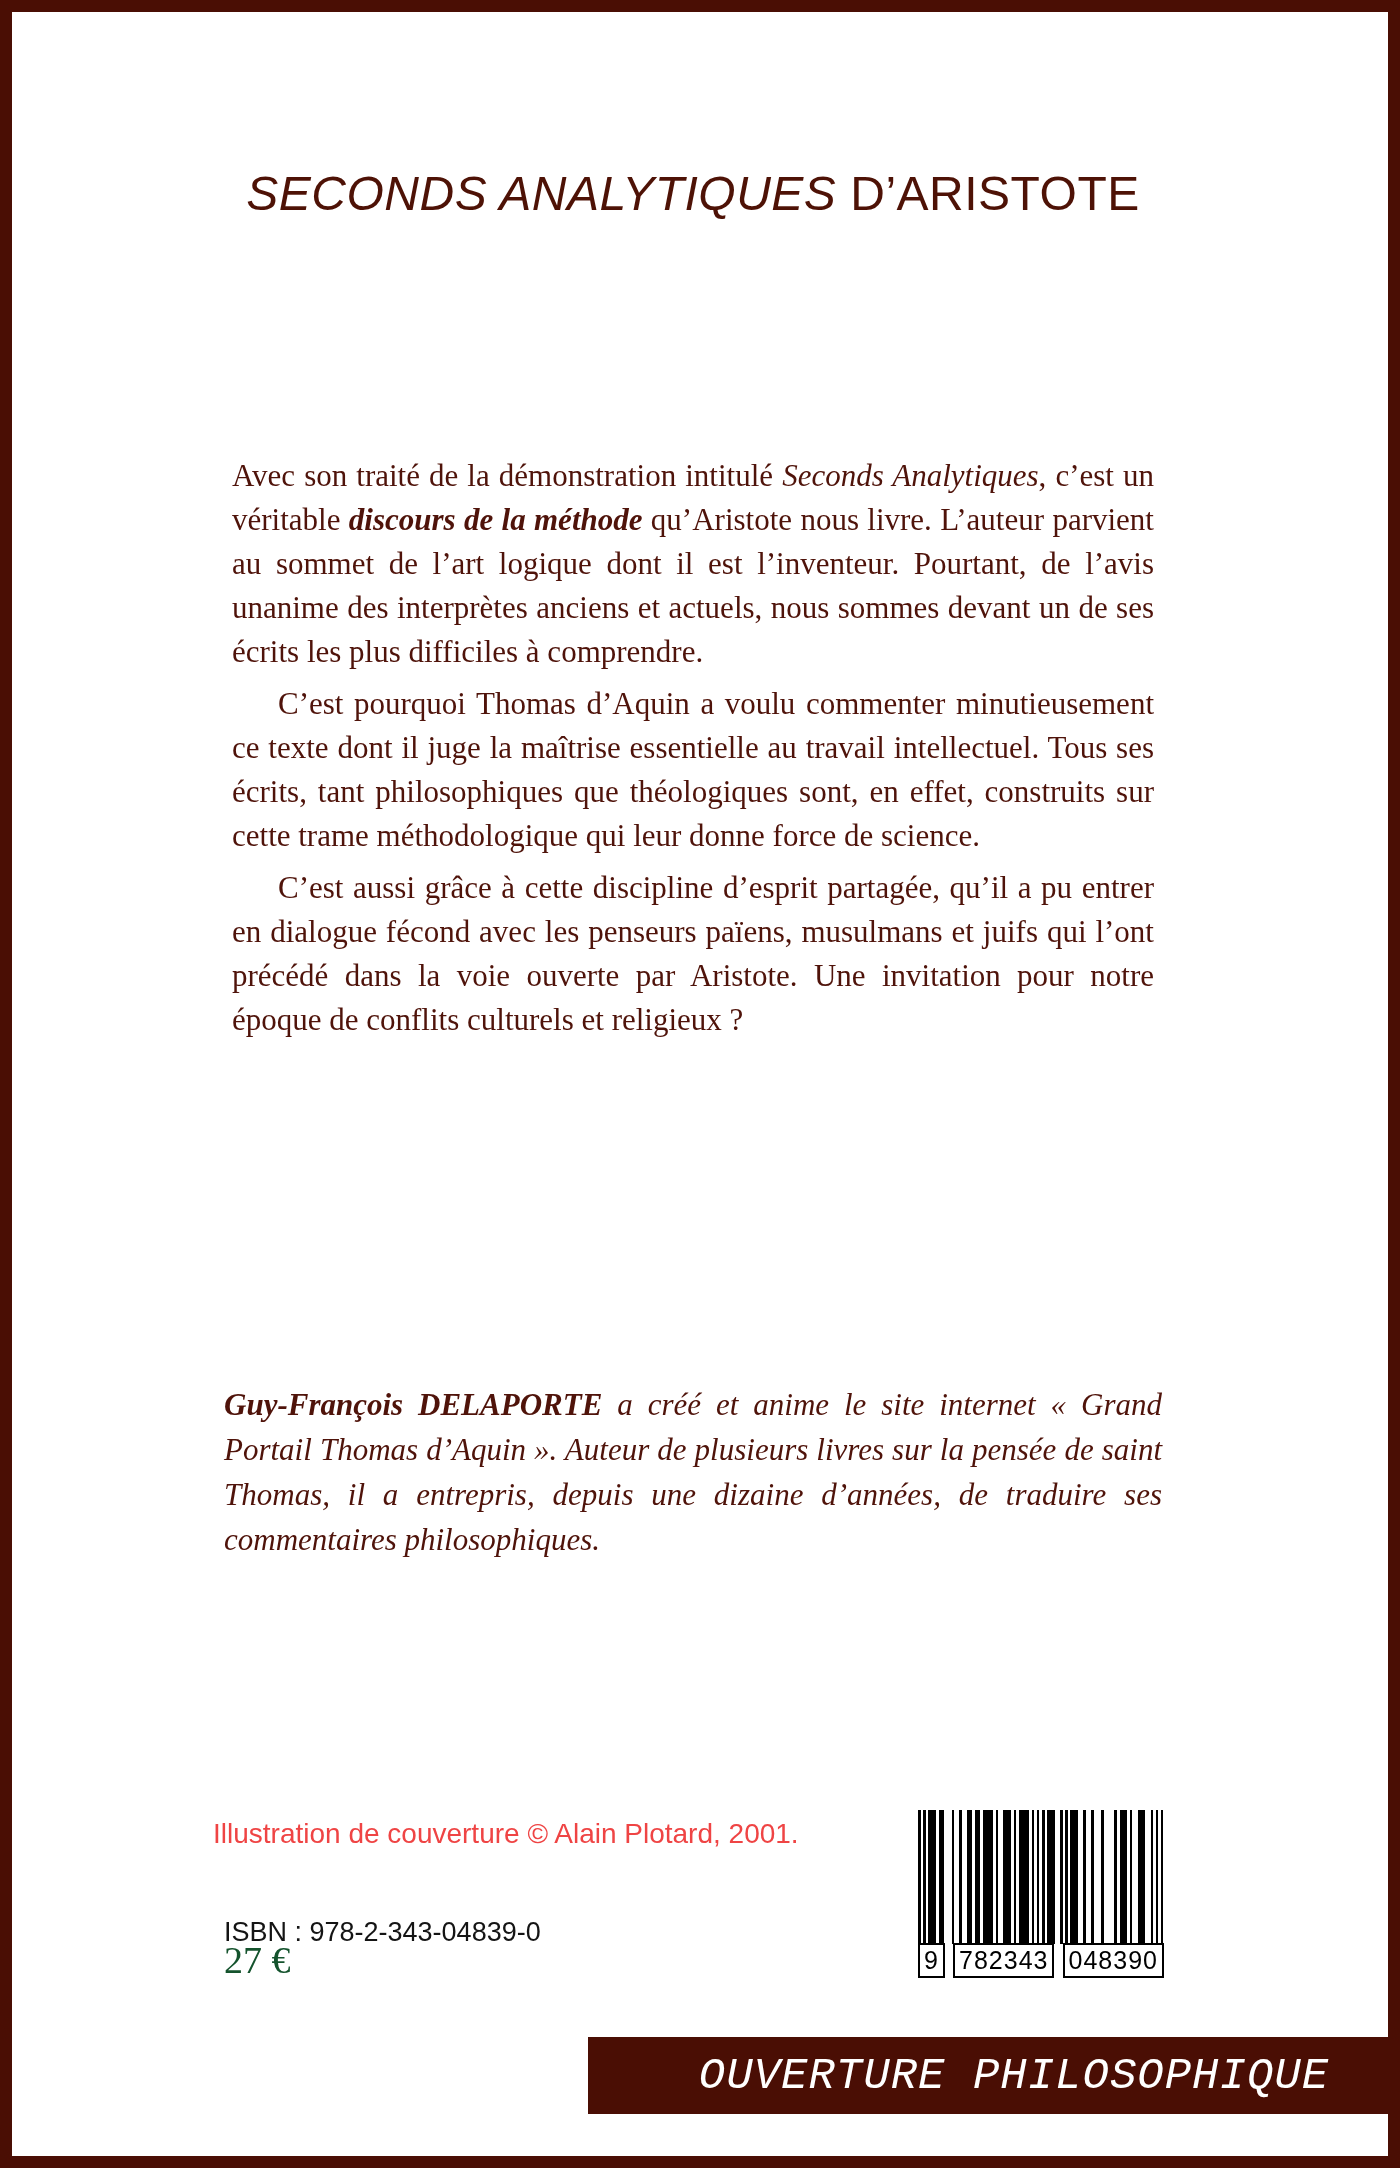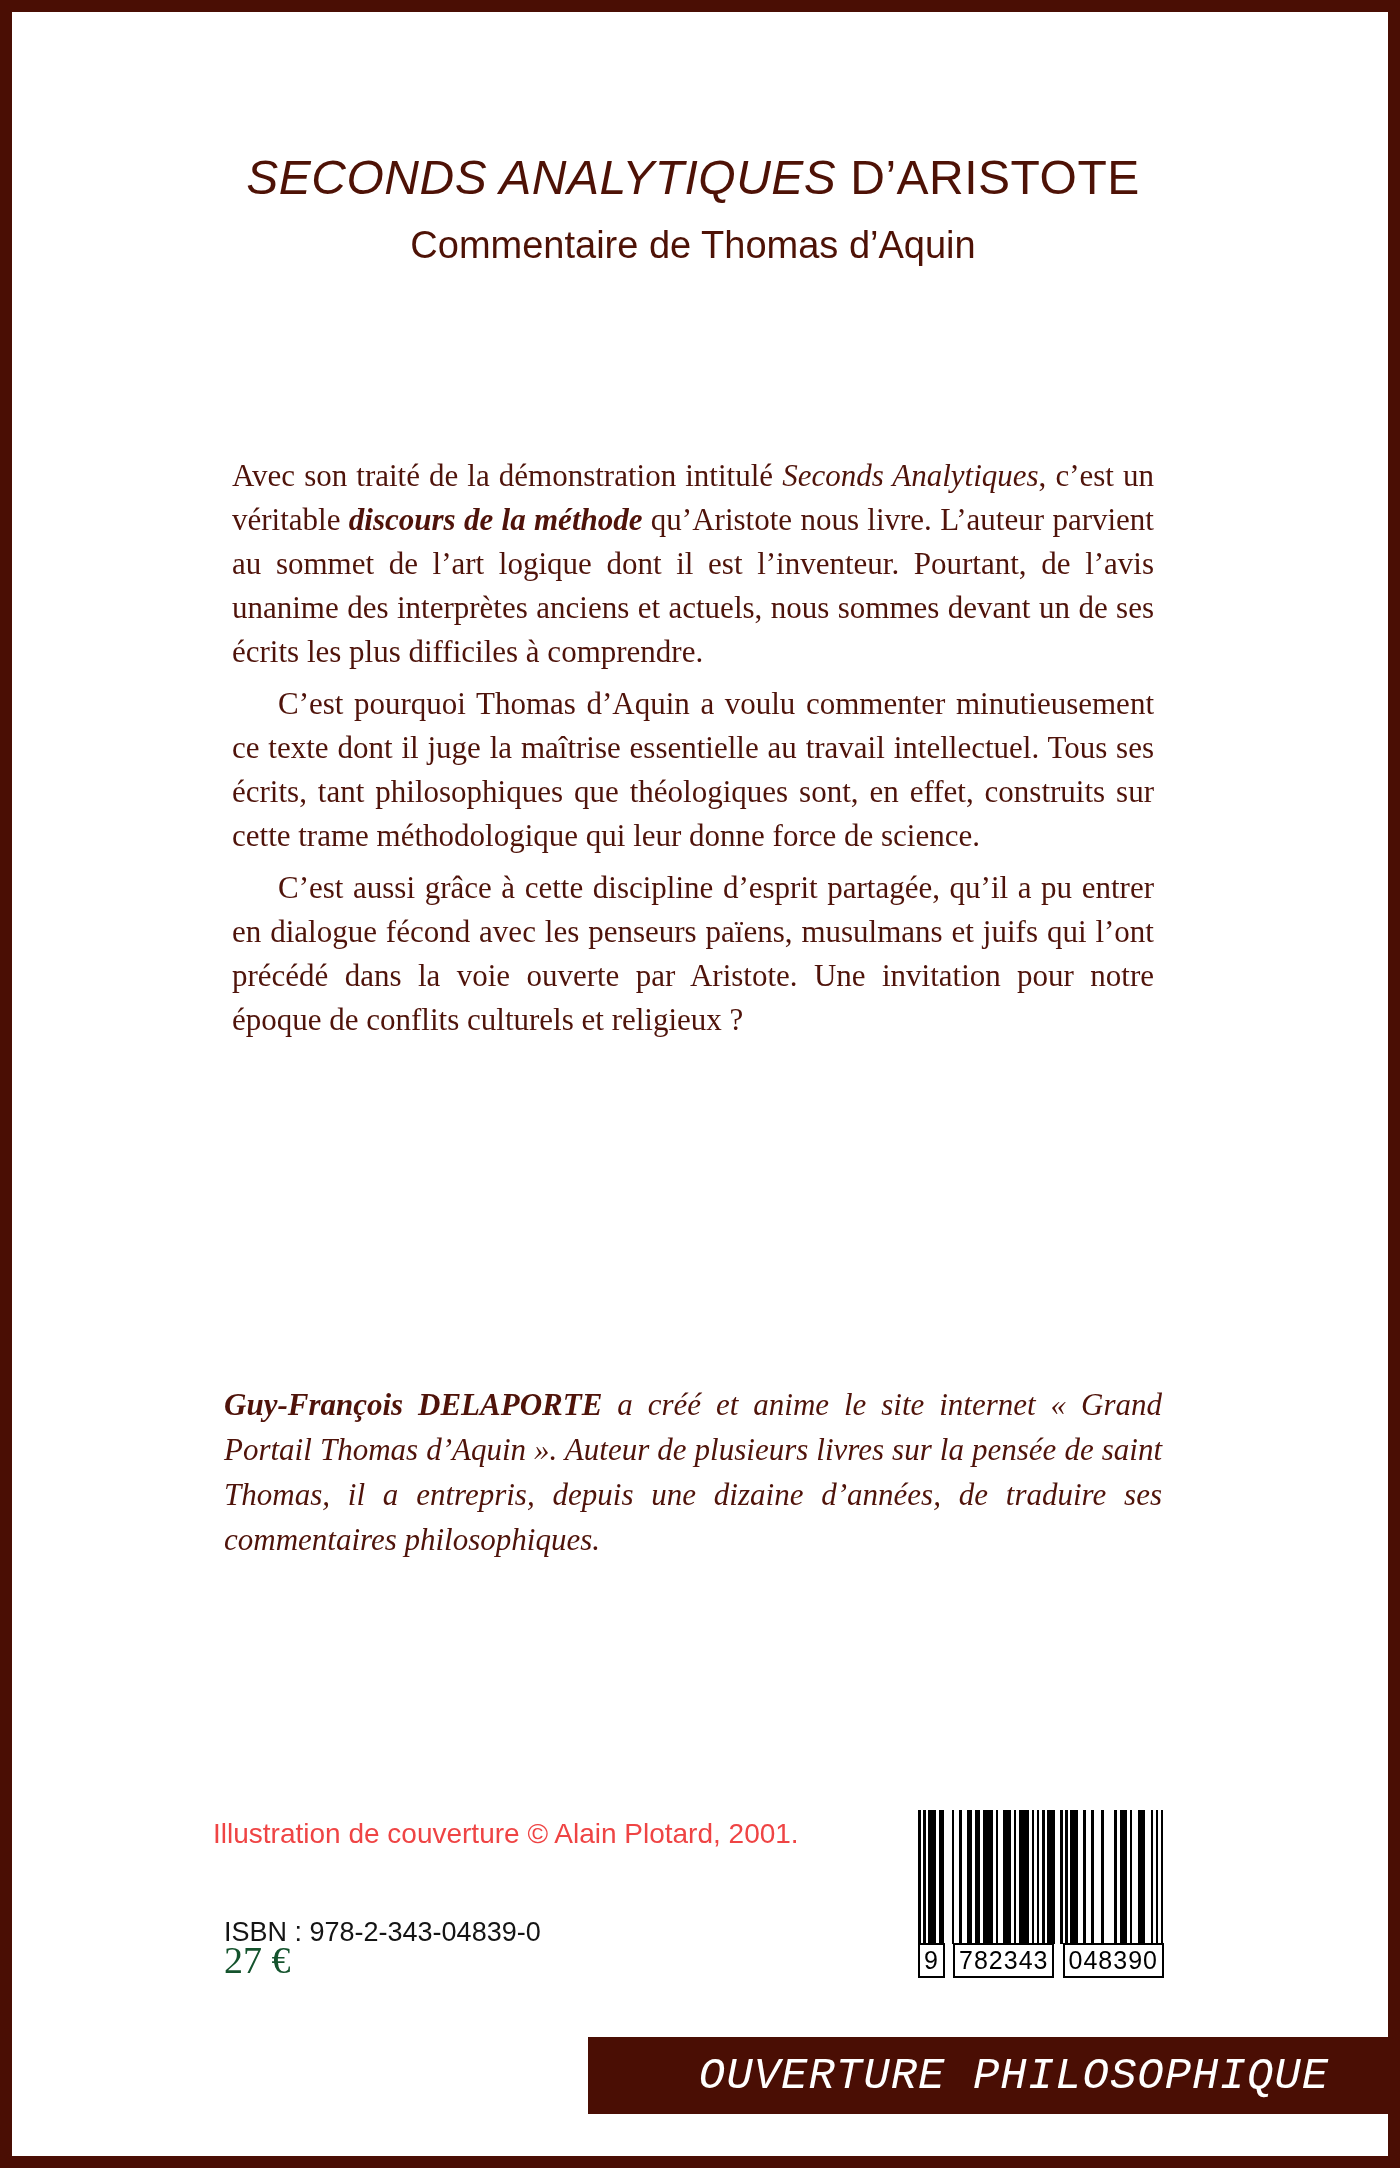--- a/index.html
+++ b/index.html
@@ -19,21 +19,21 @@
   .frame-right  { top: 0; bottom: 0; right: 0; width: 12px; }
 
   .title-block {
     position: absolute;
     left: 224px; width: 938px; top: 152px;
     text-align: center;
     color: #4e1206;
     font-family: "Liberation Sans", sans-serif;
   }
   .title-block h1 {
-    margin: 0;
+    margin: 16px;
     font-size: 48px;
     line-height: 1.1;
     font-weight: 400;
     letter-spacing: 0.5px;
     white-space: nowrap;
   }
   .title-block h1 .t-italic { font-style: italic; }
   .title-block h2 {
     margin: 20px 0 0 0;
     font-size: 38px;
@@ -138,21 +138,20 @@
 
 <div class="page">
 
   <div class="frame frame-top"></div>
   <div class="frame frame-bottom"></div>
   <div class="frame frame-left"></div>
   <div class="frame frame-right"></div>
 
   <div class="title-block">
     <h1><span class="t-italic">SECONDS ANALYTIQUES</span><span> D’ARISTOTE</span></h1>
-    <h2>Commentaire de Thomas d’Aquin</h2>
   </div>
 
   <div class="body-text">
     <p class="para"><span>Avec son traité de la démonstration intitulé </span><span class="seg-italic">Seconds Analytiques</span><span>, c’est un véritable </span><span class="seg-bold-italic">discours de la méthode</span><span> qu’Aristote nous livre. L’auteur parvient au sommet de l’art logique dont il est l’inventeur. Pourtant, de l’avis unanime des interprètes anciens et actuels, nous sommes devant un de ses écrits les plus difficiles à comprendre.</span></p>
     <p class="para indent"><span>C’est pourquoi Thomas d’Aquin a voulu commenter minutieusement ce texte dont il juge la maîtrise essentielle au travail intellectuel. Tous ses écrits, tant philosophiques que théologiques sont, en effet, construits sur cette trame méthodologique qui leur donne force de science.</span></p>
     <p class="para indent"><span>C’est aussi grâce à cette discipline d’esprit partagée, qu’il a pu entrer en dialogue fécond avec les penseurs païens, musulmans et juifs qui l’ont précédé dans la voie ouverte par Aristote. Une invitation pour notre époque de conflits culturels et religieux ?</span></p>
   </div>
 
   <div class="author-note"><span class="seg-bold-italic">Guy-François DELAPORTE</span><span class="seg-italic"> a créé et anime le site internet « Grand Portail Thomas d’Aquin ». Auteur de plusieurs livres sur la pensée de saint Thomas, il a entrepris, depuis une dizaine d’années, de traduire ses commentaires philosophiques.</span></div>
 

